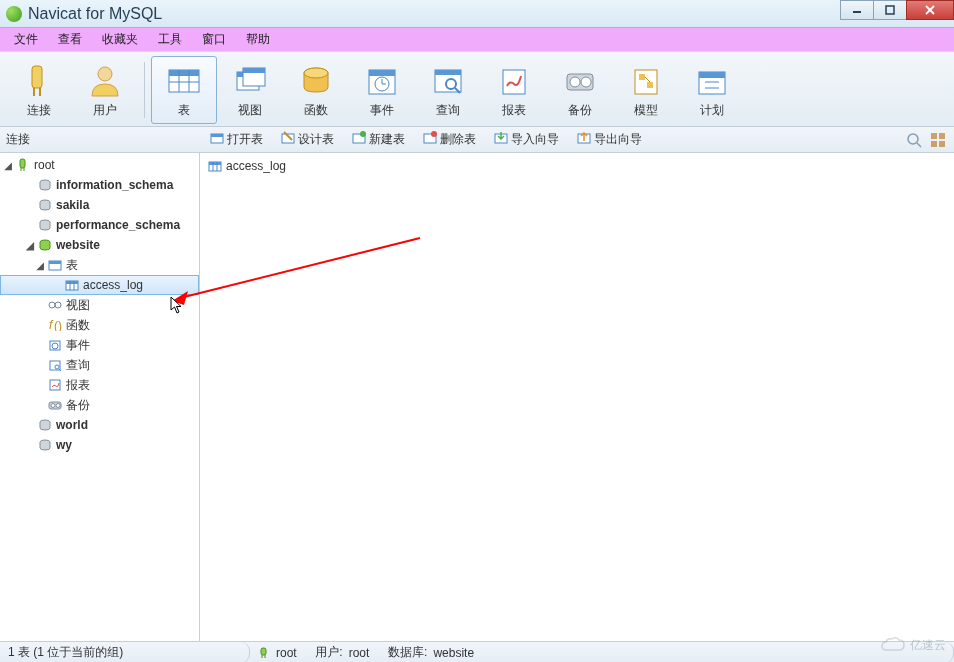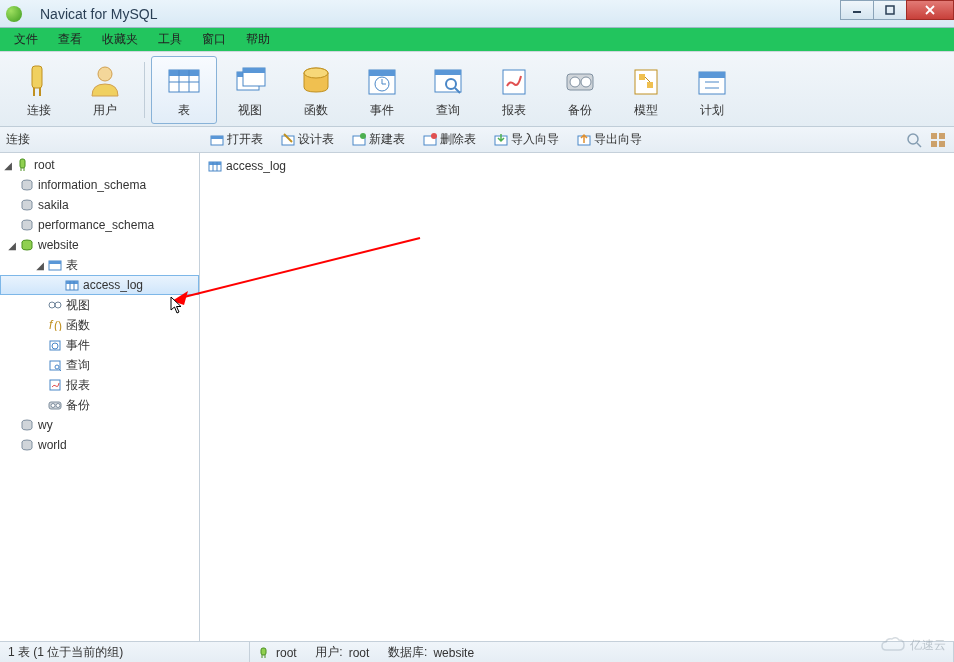--- a/index.html
+++ b/index.html
@@ -1,73 +1,73 @@
 <!DOCTYPE html>
 <html><head>
 <meta charset="utf-8">
 <style>
 * { margin: 0; padding: 0; box-sizing: border-box; font-family: "Microsoft YaHei", "Segoe UI", Tahoma, sans-serif; font-size: 12px; }
 body { background: #e8f0f3; width: 954px; height: 662px; overflow: hidden; position: relative; }
 
 
 .titlebar { height: 28px; background: linear-gradient(#eaf4fb, #d8e9f5); display: flex; align-items: center; padding: 0 6px; border-bottom: 1px solid #a0b8c8; position: relative; }
 .title-icon { width: 16px; height: 16px; margin-right: 6px; background: radial-gradient(circle at 30% 30%, #9fe060, #3d9b1f); border-radius: 50%; }
-.title-text { color: #2a3f55; font-size: 14px; margin-left: 12px; }
+.title-text { color: #2a3f55; font-size: 16px; }
 .window-controls { position: absolute; right: 0; top: 0; display: flex; }
 .wc-btn { width: 34px; height: 20px; display: flex; align-items: center; justify-content: center; border: 1px solid #8aa3b8; background: linear-gradient(#f0f6fb,#d5e5f0); margin-left: -1px; font-size: 10px; color: #2a3f55; }
 .wc-btn.close { width: 48px; background: linear-gradient(#e27a75,#c8403a); color: #fff; border-color: #a02c26; border-top-right-radius: 0; }
 .wc-btn.min, .wc-btn.max { }
 
 
-.menubar { height: 24px; background: #22c55e; border-bottom: 1px solid #d0d7de; display: flex; align-items: flex-start; padding: 0 4px; }
+.menubar { height: 24px; background: #f0abfc; border-bottom: 1px solid #d0d7de; display: flex; align-items: flex-start; padding: 0 4px; }
 .menu-item { padding: 3px 10px; color: #222; cursor: default; }
 
 
 .toolbar { display: flex; align-items: stretch; border-bottom: 1px solid #c0cdd8; background: linear-gradient(#f2f6fa,#e4edf4); padding: 4px 6px 2px; }
 .tb-btn { display: flex; flex-direction: column; align-items: center; justify-content: center; width: 66px; height: 68px; border-radius: 3px; cursor: default; }
 .tb-btn.active { background: linear-gradient(#f8fbff,#e2edf8); border: 1px solid #88b2d8; }
 .tb-icon { width: 38px; height: 38px; display: flex; align-items: center; justify-content: center; }
 .tb-label { font-size: 12px; color: #333; margin-top: 2px; }
 .tb-sep { width: 1px; background: #c0cdd8; margin: 6px 6px; }
 
 
 .subbar { height: 26px; background: linear-gradient(#f0f5fa,#e5edf4); border-bottom: 1px solid #c5d0da; display: flex; align-items: center; position: relative; }
 .subbar-left { width: 200px; padding: 0 6px; color: #333; }
 .subbar-right { flex: 1; display: flex; align-items: center; padding: 0 6px; gap: 10px; }
-.sub-btn { display: flex; align-items: center; gap: 3px; cursor: default; color: #333; padding: 2px 4px; }
+.sub-btn { display: flex; align-items: flex-start; gap: 3px; cursor: default; color: #333; padding: 2px 4px; }
 .sub-icon { width: 14px; height: 14px; display: inline-block; }
 .subbar-tools { position: absolute; right: 8px; display: flex; gap: 8px; align-items: center; }
 .tool-ico { width: 16px; height: 16px; opacity: .7; cursor: pointer; }
 
 
 .main { display: flex; height: calc(662px - 28px - 24px - 74px - 26px - 22px); }
 .sidebar { width: 200px; background: #fff; border-right: 1px solid #c5d0da; overflow: auto; padding-top: 2px; }
 .content { flex: 1; background: #fff; position: relative; padding: 4px 6px; }
 
 .tree { list-style: none; }
 .tree li { white-space: nowrap; }
 .node { display: flex; align-items: center; height: 20px; padding: 0 4px; cursor: default; }
 .node.selected { background: linear-gradient(#e9f3fd,#d0e6fb); border: 1px solid #7db7e8; height: 20px; }
 .tw { width: 12px; text-align: center; color: #555; font-size: 10px; display: inline-block; }
 .ico { width: 16px; height: 14px; margin: 0 3px 0 1px; display: inline-flex; align-items:center; justify-content:center; }
 .lbl { color: #333; }
 
 
 .p0 { padding-left: 2px; }
-.p1 { padding-left: 6px; }
+.p1 { padding-left: 24px; font-weight: bold; }
 .p2 { padding-left: 34px; }
 .p3 { padding-left: 50px; }
 
 
 .obj-item { display: flex; align-items: center; gap: 4px; padding: 2px 2px; color: #333; }
 .obj-icon { width: 14px; height: 12px; }
 
 
 .statusbar { height: 22px; background: linear-gradient(#f0f5fa,#e5edf4); border-top: 1px solid #c5d0da; display: flex; align-items: center; font-size: 12px; color: #333; }
-.status-cell { padding: 0 8px; border-right: 1px solid #c5d0da; height: 100%; display: flex; align-items:center; }
+.status-cell { padding: 0 8px; border-right: 1px solid #c5d0da; height: 100%; display: flex; align-items:center;border-radius:9px; }
 .status-cell.first { width: 250px; }
 .status-cell.mid { flex:1; gap:6px; }
 
 
 .arrow { position: absolute; pointer-events: none; }
 
 
 .wm { position:absolute; right:8px; bottom:8px; opacity:.35; color:#5a6b78; font-size:14px; display:flex; align-items:center; gap:4px; }
 
 
@@ -477,33 +477,33 @@
           </li>
           <li>
               <div class="node p1">
                 <span class="tw"></span>
                 <span class="ico">
                   <svg width="14" height="12">
                     <ellipse cx="7" cy="3" rx="5" ry="2" fill="#d0d5da" stroke="#8090a0"></ellipse>
                     <path d="M2 3 L2 9 Q2 11 7 11 Q12 11 12 9 L12 3" fill="#d0d5da" stroke="#8090a0"></path>
                   </svg>
                 </span>
-                <span class="lbl">wy</span>
+                <span class="lbl">world</span>
               </div>
             </li>
           <li>
               <div class="node p1">
                 <span class="tw"></span>
                 <span class="ico">
                   <svg width="14" height="12">
                     <ellipse cx="7" cy="3" rx="5" ry="2" fill="#d0d5da" stroke="#8090a0"></ellipse>
                     <path d="M2 3 L2 9 Q2 11 7 11 Q12 11 12 9 L12 3" fill="#d0d5da" stroke="#8090a0"></path>
                   </svg>
                 </span>
-                <span class="lbl">world</span>
+                <span class="lbl">wy</span>
               </div>
             </li>
         </ul>
       </li>
     </ul>
   </div>
   <div class="content">
     <div class="obj-item">
       <span class="obj-icon">
           <svg width="14" height="12">

